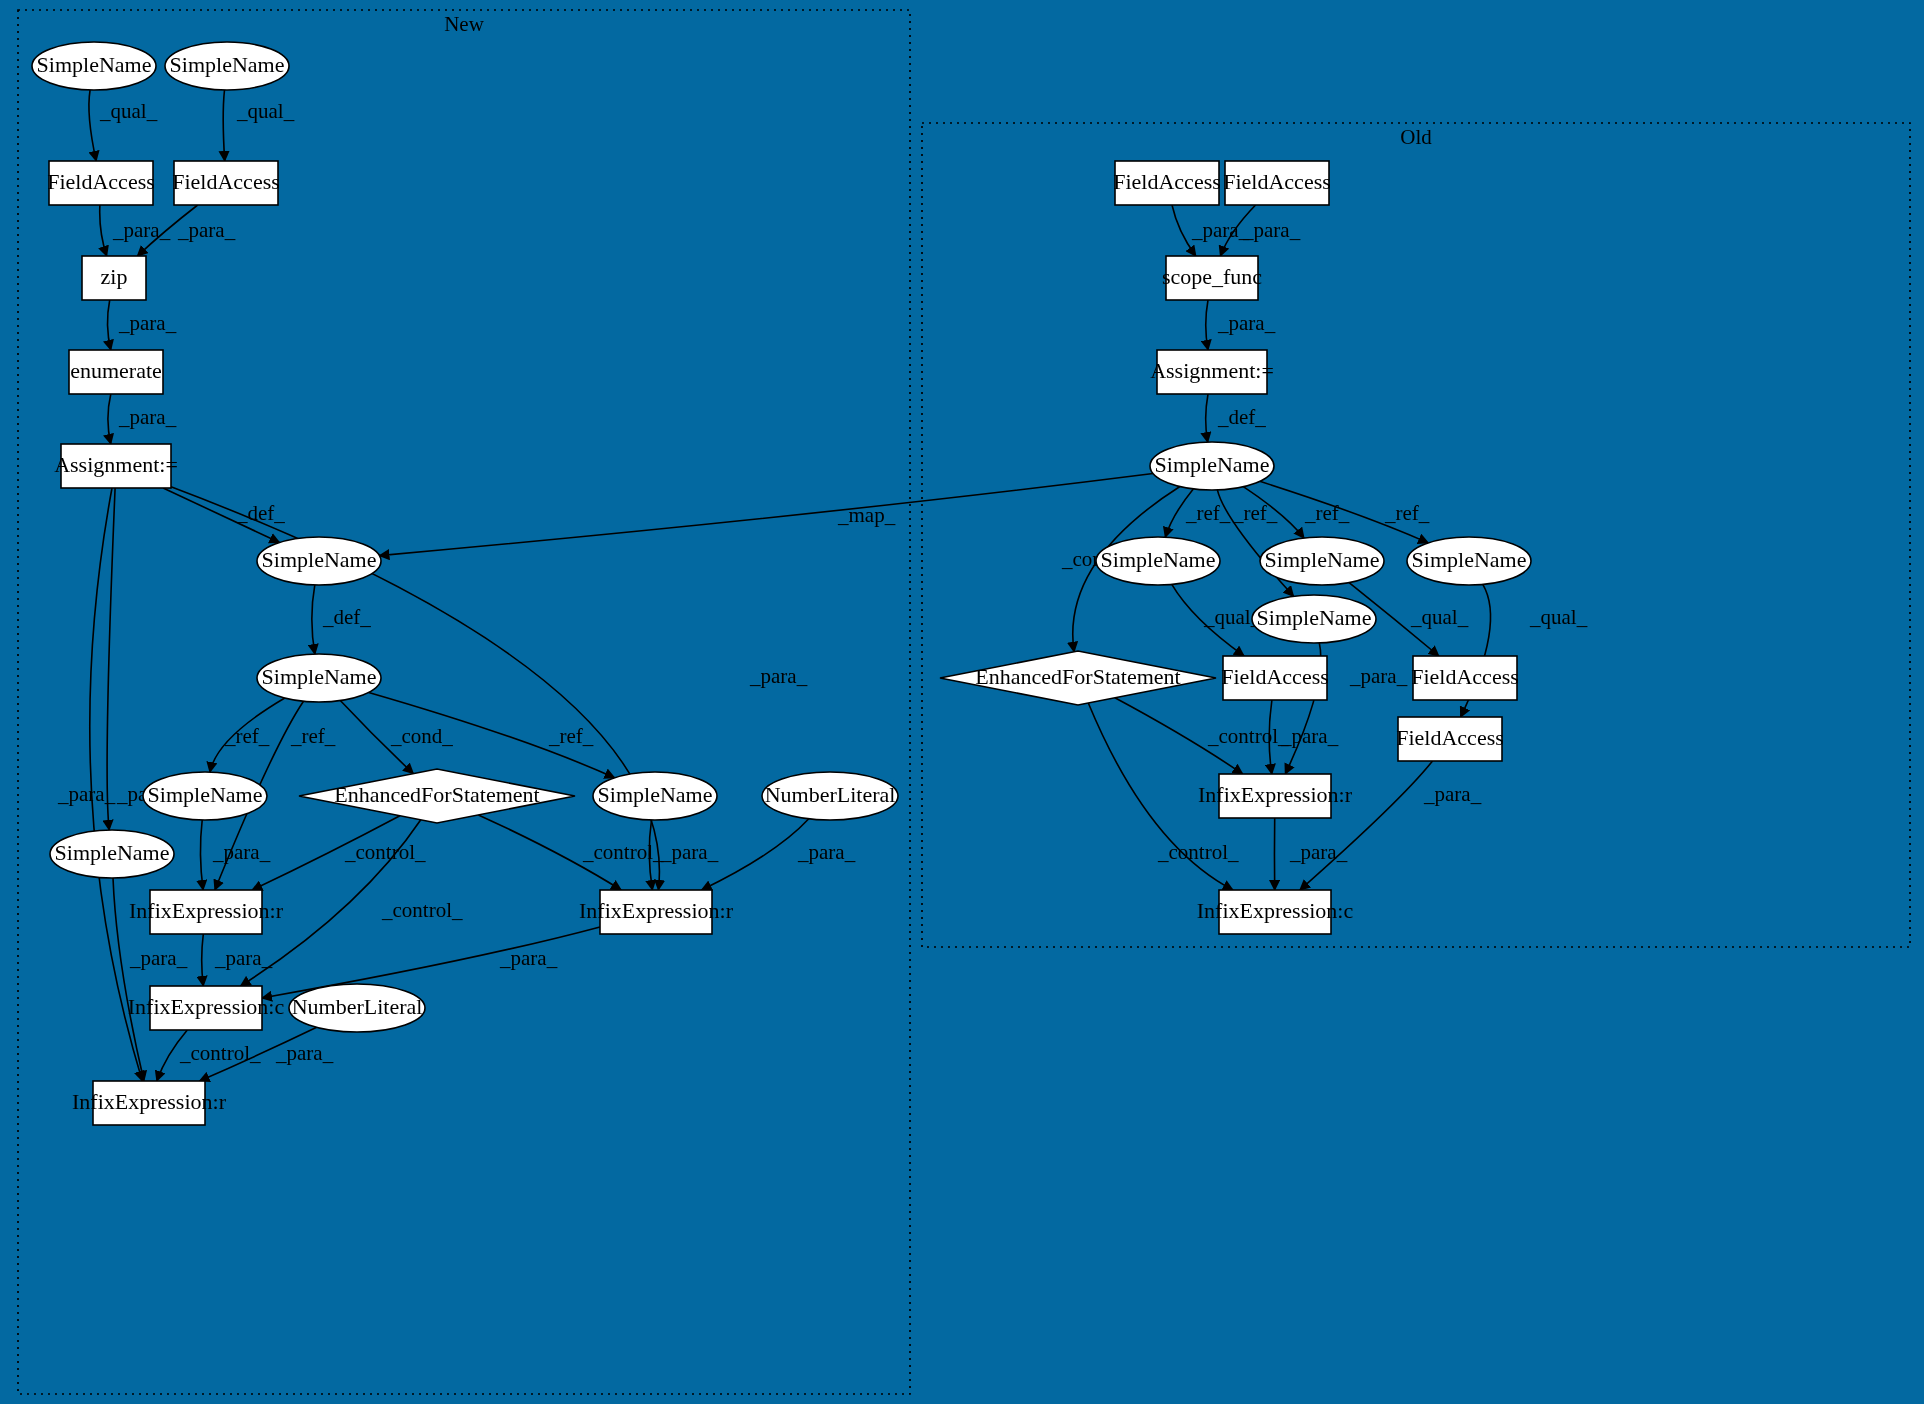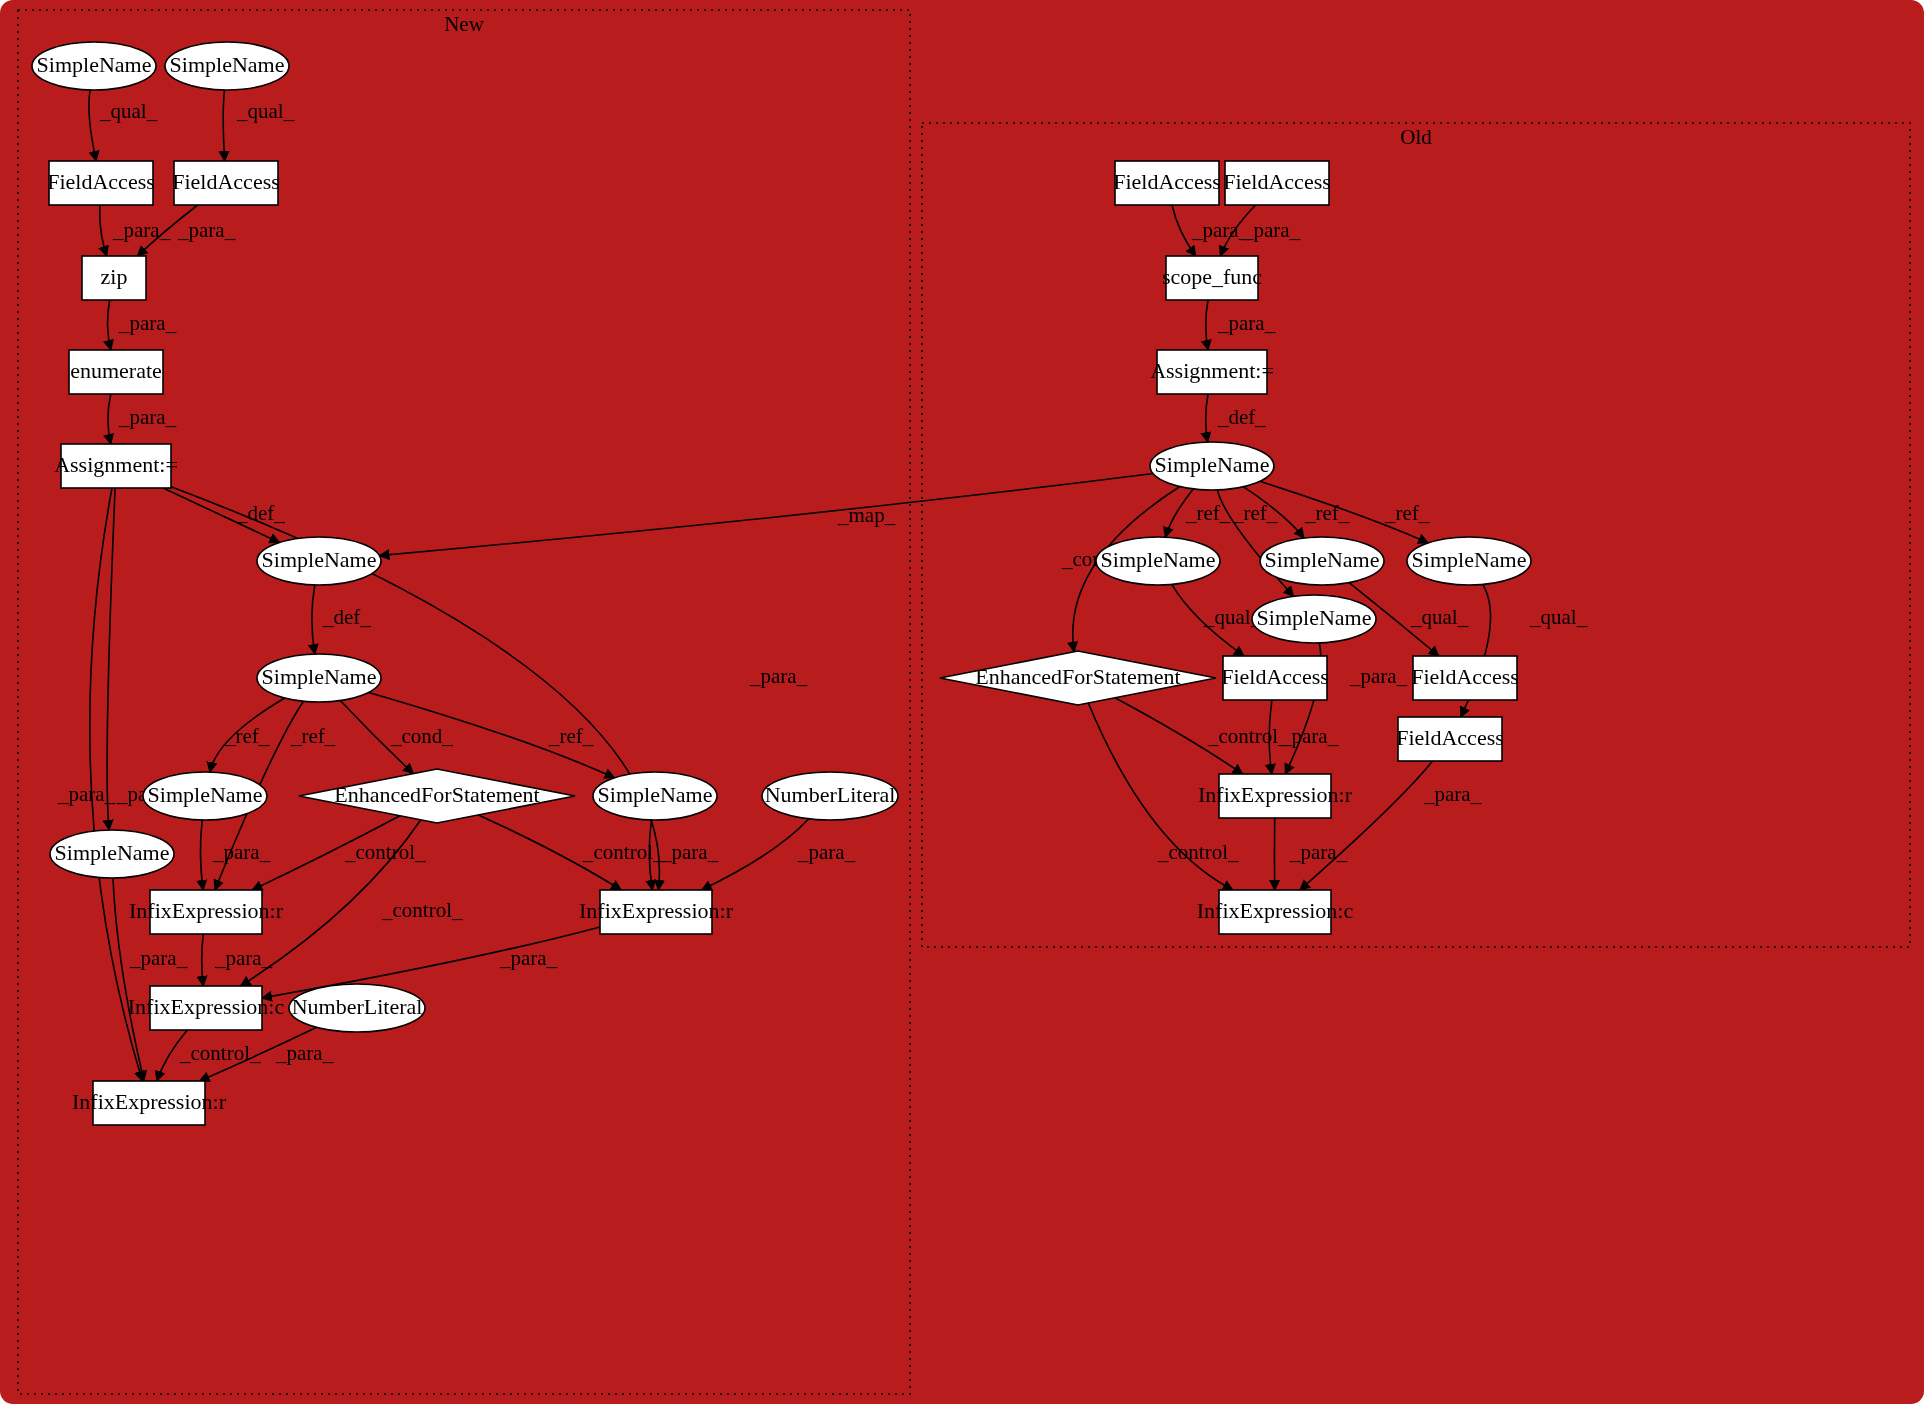--- a/index.html
+++ b/index.html
@@ -1,17 +1,17 @@
 <!DOCTYPE html>
 <html><head>
 <meta charset="utf-8">
 <style>
   html,body{margin:0;padding:0;background:#ffffff;}
-  #stage{position:relative;width:1924px;height:1404px;background:#b91c1c;
-         font-family:"Liberation Serif","DejaVu Serif",serif;border-radius:13px;}
+  #stage{position:relative;width:1924px;height:1404px;background:#0369a1;
+         font-family:"Liberation Serif","DejaVu Serif",serif;}
   svg{display:block;}
   .node-shape{fill:#ffffff;stroke:#000000;stroke-width:1.6;}
   .node-label{font-family:"Liberation Serif","DejaVu Serif",serif;font-size:22px;fill:#000000;
               text-anchor:middle;dominant-baseline:middle;}
   .edge{fill:none;stroke:#000000;stroke-width:1.6;}
   .edge-label{font-family:"Liberation Serif","DejaVu Serif",serif;font-size:21px;fill:#000000;
               text-anchor:start;dominant-baseline:middle;}
   .cluster-box{fill:none;stroke:#000000;stroke-width:1.7;stroke-dasharray:2 5;}
   .cluster-label{font-family:"Liberation Serif","DejaVu Serif",serif;font-size:21px;fill:#000000;
                  text-anchor:middle;dominant-baseline:middle;}

